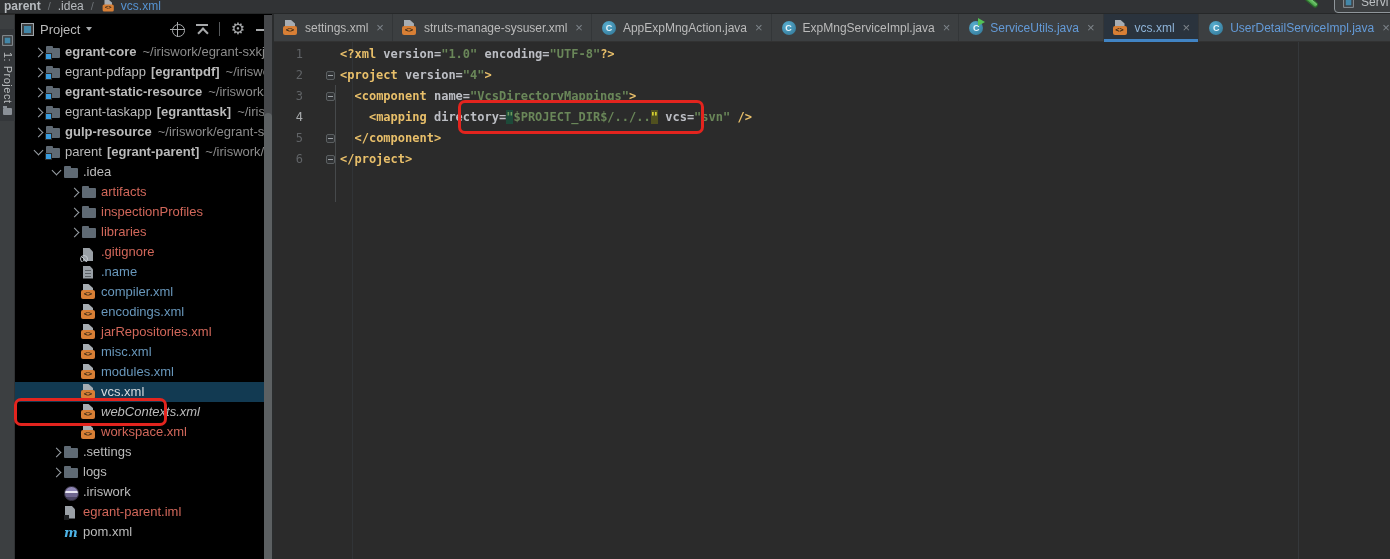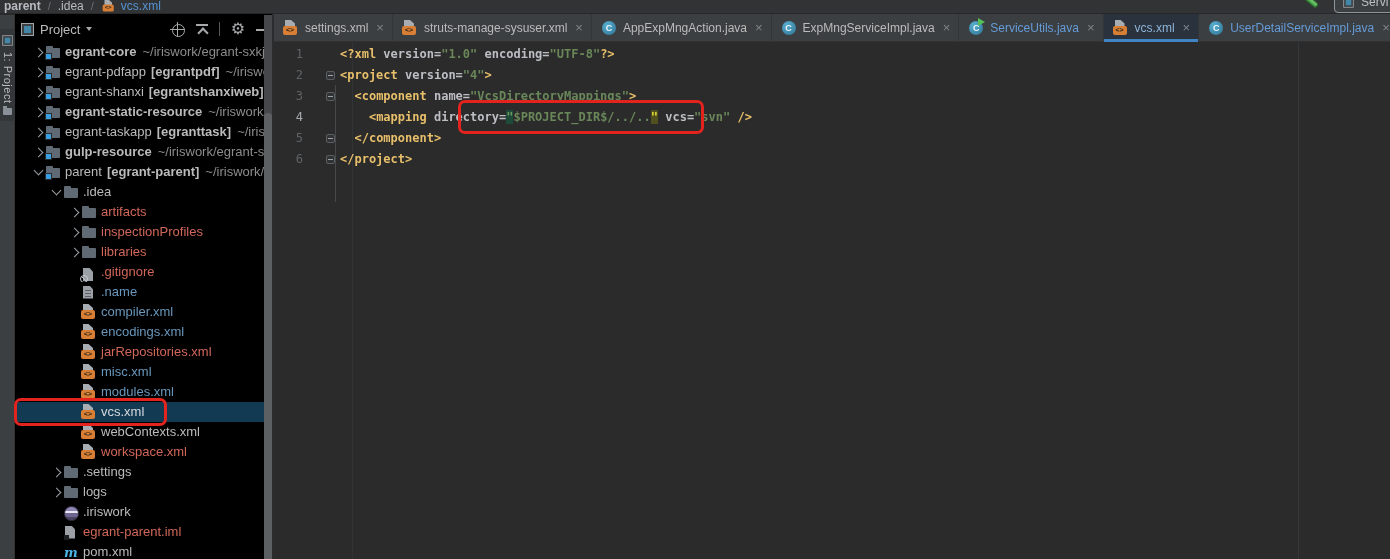--- a/index.html
+++ b/index.html
@@ -233,33 +233,20 @@
       </div>
       <div class="row" style="padding-left: 16px;">
         <span class="chev-slot">
           <span class="chev right"></span>
         </span>
         <span class="tree-icon-slot">
           <span class="icon icon-folder-module">
             <span class="modbadge"></span>
           </span>
         </span>
-        <span class="tname">egrant-shanxi</span>
-        <span class="tbracket">[egrantshanxiweb]</span>
-        <span class="tpath">~</span>
-      </div>
-      <div class="row" style="padding-left: 16px;">
-        <span class="chev-slot">
-          <span class="chev right"></span>
-        </span>
-        <span class="tree-icon-slot">
-          <span class="icon icon-folder-module">
-            <span class="modbadge"></span>
-          </span>
-        </span>
         <span class="tname bold">egrant-static-resource</span>
         <span class="tpath">~/iriswork/</span>
       </div>
       <div class="row" style="padding-left: 16px;">
         <span class="chev-slot">
           <span class="chev right"></span>
         </span>
         <span class="tree-icon-slot">
           <span class="icon icon-folder-module">
             <span class="modbadge"></span>
@@ -381,21 +368,21 @@
         </span>
         <span class="tname blue">modules.xml</span>
       </div>
       <div class="row selected" style="padding-left: 52px;">
         <span class="chev-slot"></span>
         <span class="tree-icon-slot">
           <span class="icon icon-xml"></span>
         </span>
         <span class="tname sel">vcs.xml</span>
       </div>
-      <div class="row" style="padding-left: 52px;">
+      <div class="row" style="padding-left: 52px; font-style: italic;">
         <span class="chev-slot"></span>
         <span class="tree-icon-slot">
           <span class="icon icon-xml"></span>
         </span>
         <span class="tname">webContexts.xml</span>
       </div>
       <div class="row" style="padding-left: 52px;">
         <span class="chev-slot"></span>
         <span class="tree-icon-slot">
           <span class="icon icon-xml"></span>

